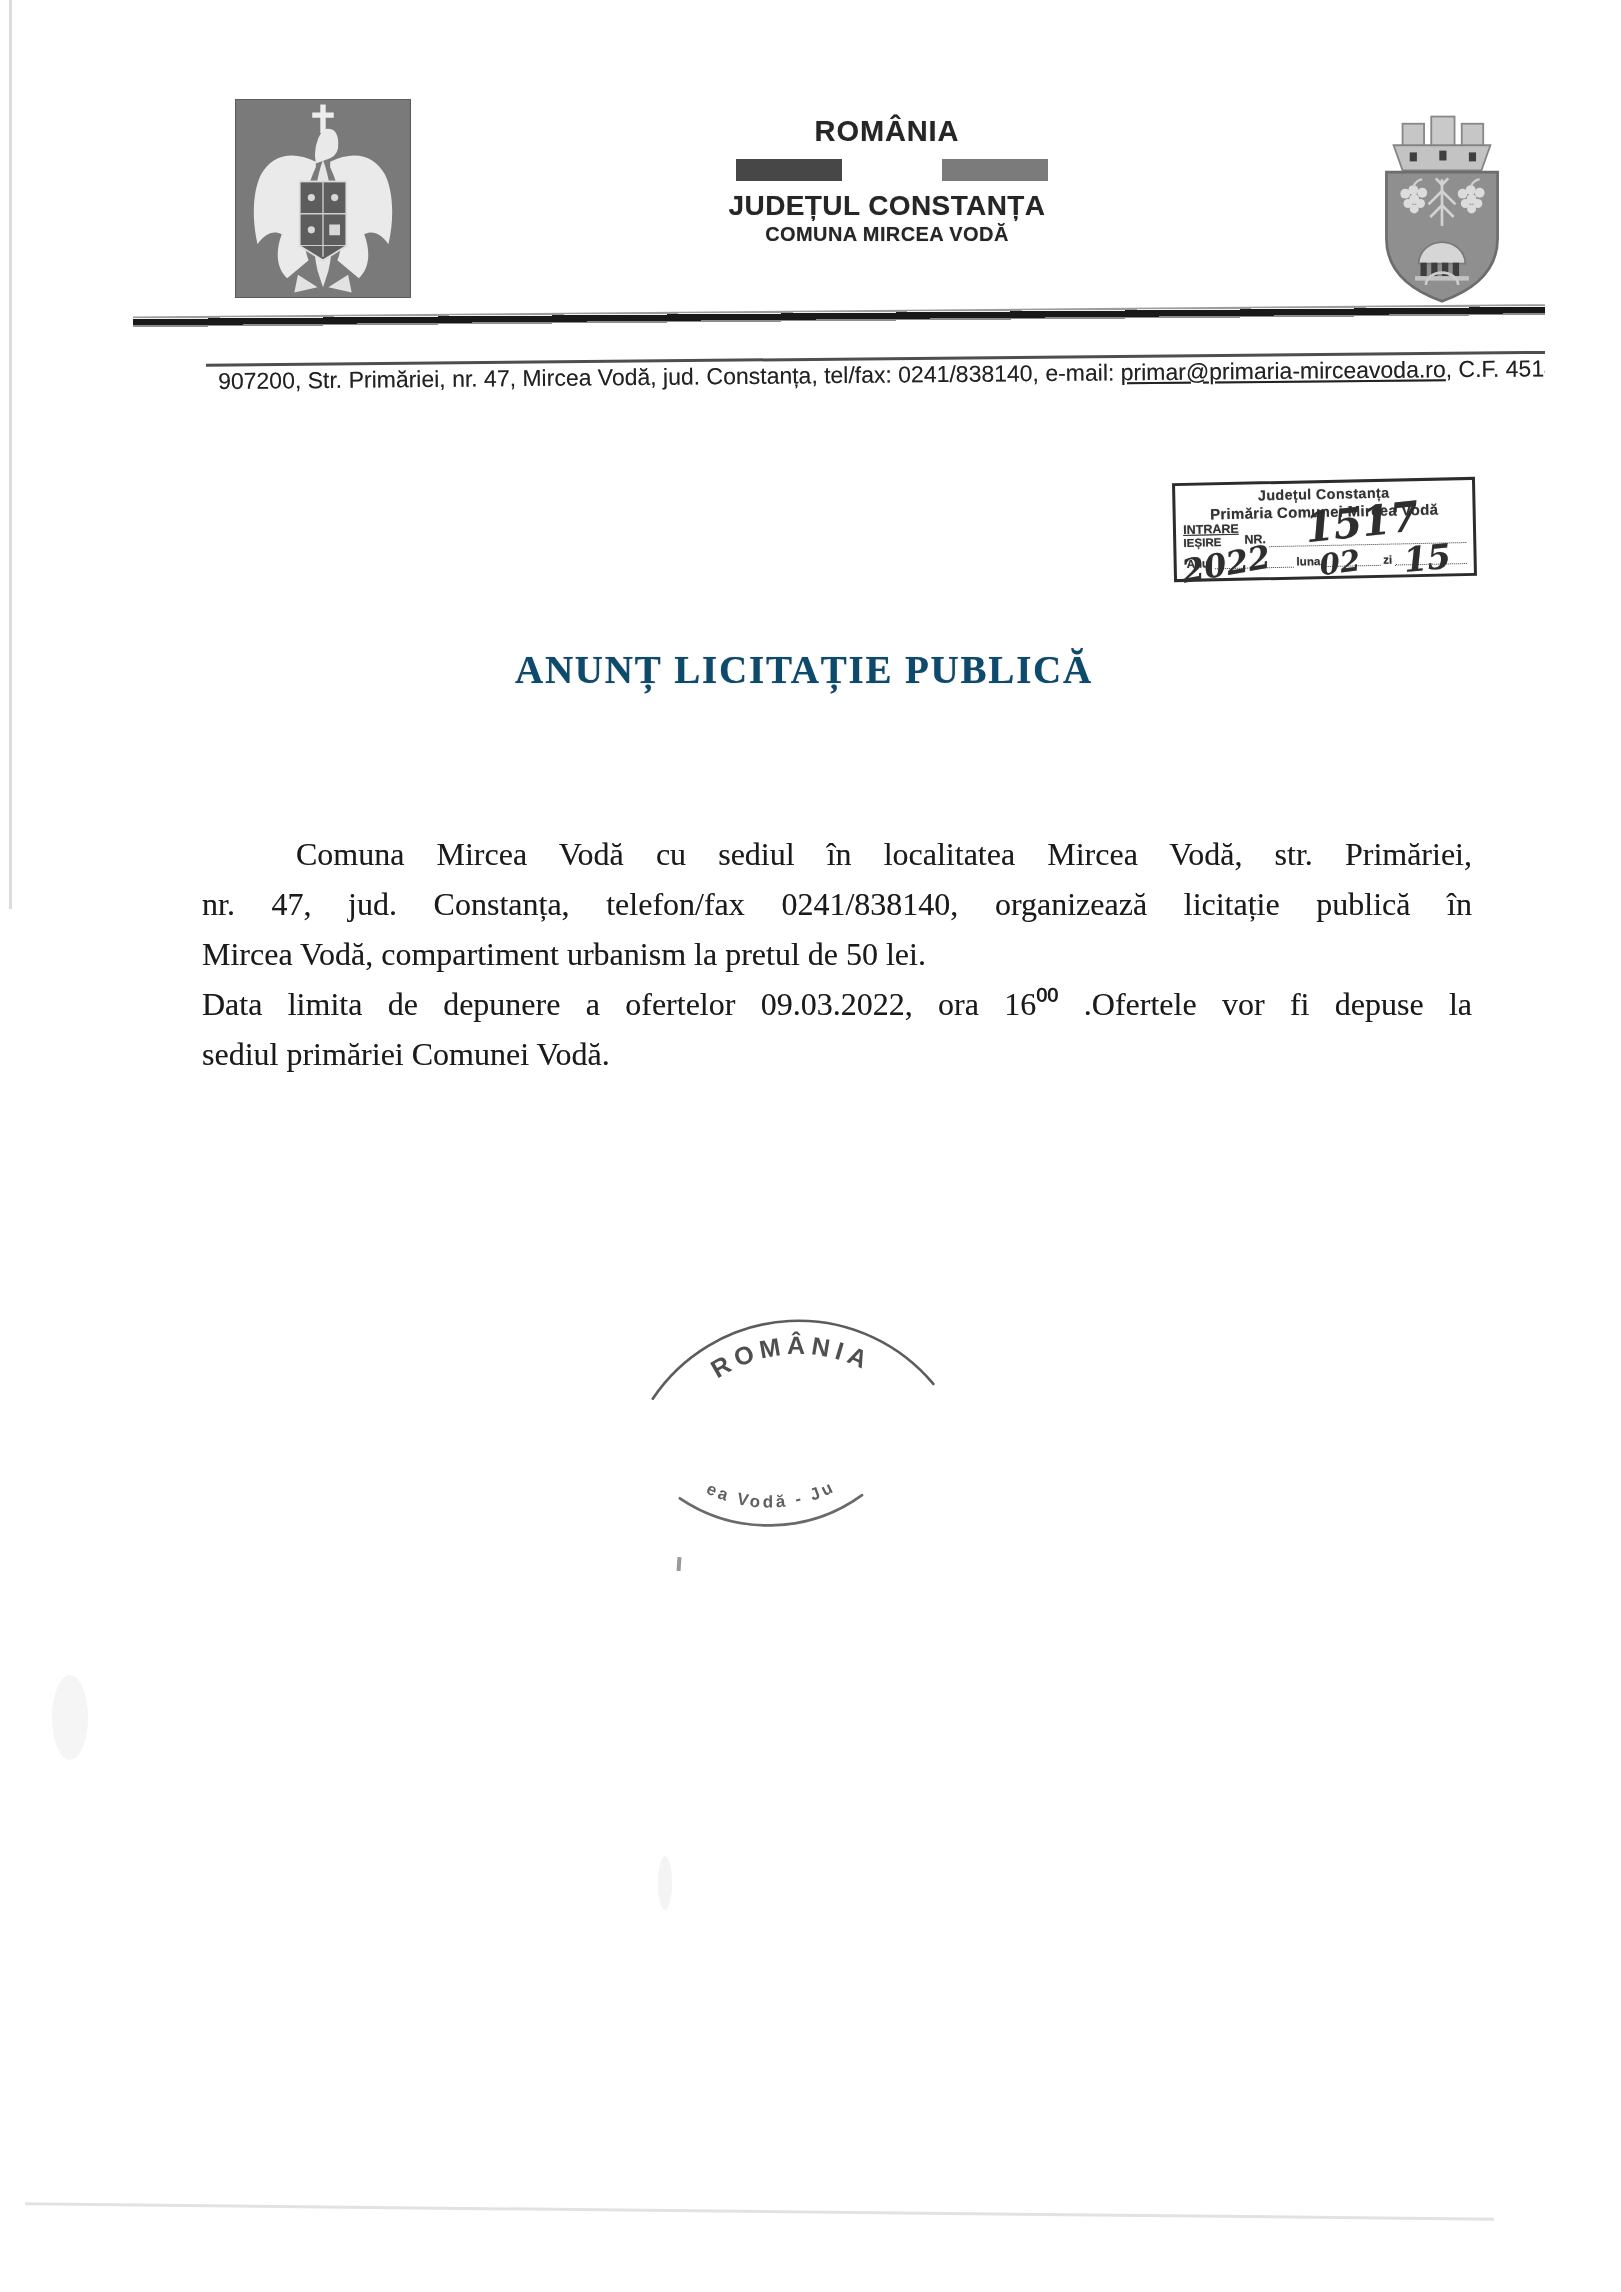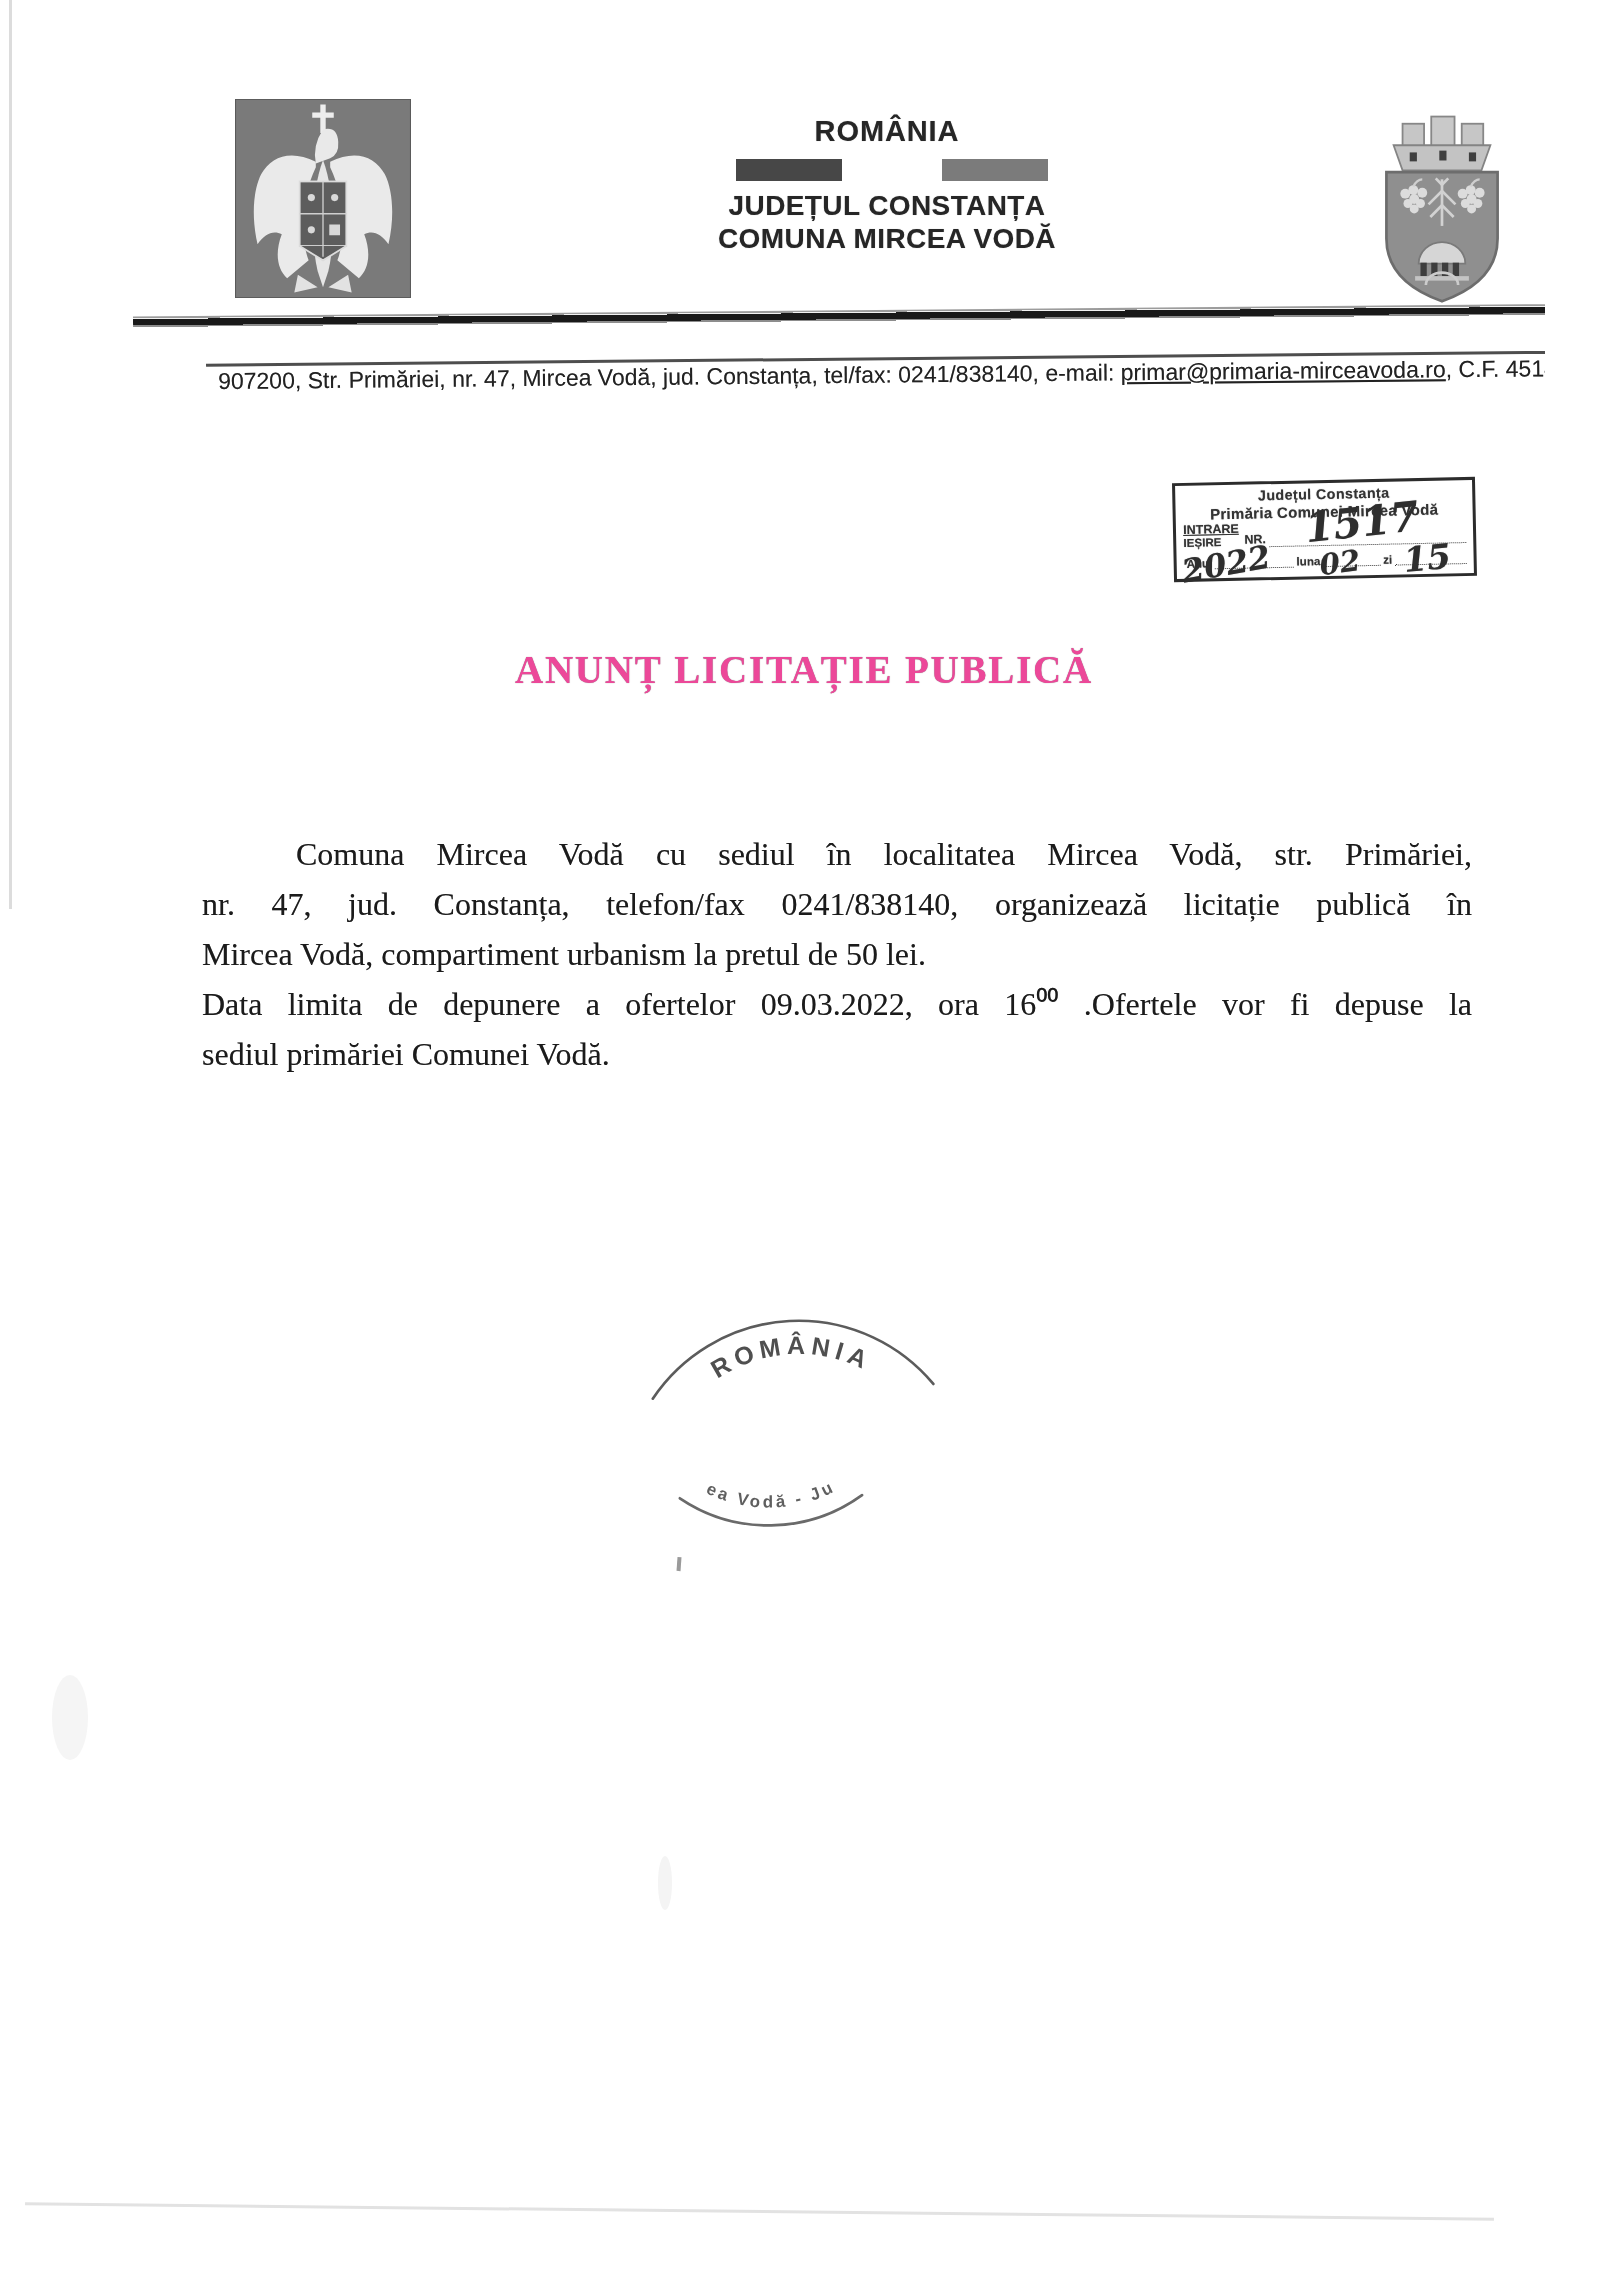--- a/index.html
+++ b/index.html
@@ -24,21 +24,21 @@
     font-family:"Liberation Sans", sans-serif;font-weight:bold;color:#262626;
     text-align:center;
   }
   .country{position:absolute;left:0;top:0;width:100%;font-size:29px;letter-spacing:0.9px;
     text-shadow:0 0 0.9px rgba(30,30,30,.4);}
   .bar{position:absolute;top:44px;height:22.4px;width:106px;}
   .bar-left{left:73px;background:#474747;}
   .bar-right{left:279px;background:#7b7b7b;}
   .county{position:absolute;left:0;top:75px;width:100%;font-size:28px;letter-spacing:0.4px;
     text-shadow:0 0 0.9px rgba(30,30,30,.4);}
-  .commune{position:absolute;left:0;top:108px;width:100%;font-size:28px;letter-spacing:0.4px;
+  .commune{position:absolute;left:0;top:108px;width:100%;font-size:20px;letter-spacing:0.4px;
     text-shadow:0 0 0.9px rgba(30,30,30,.4);}
   
   .rule-thick{
     position:absolute;left:133px;top:310px;width:1480px;height:11.6px;
     transform:rotate(-0.5deg);
     background:linear-gradient(#9c9c9c 0 1.8px,#f2f2f2 1.8px 2.7px,#191919 2.7px 9px,#8d8d8d 9px 10.7px,transparent 10.7px);
   }
   .rule-thin{position:absolute;left:206px;top:357px;width:1402px;height:2.7px;background:#4e4e4e;transform:rotate(-0.55deg);}
   .address{
     position:absolute;left:218px;top:368px;width:1343px;
@@ -71,21 +71,21 @@
   .hw{font-family:"DejaVu Serif", serif;font-style:italic;color:#2e2e2e;position:absolute;
       text-shadow:0 0 0.9px rgba(40,40,40,.4);}
   .hw-nr{right:54px;top:16px;font-size:41px;transform:rotate(-5deg);}
   .hw-year{left:5.4px;bottom:-5.4px;font-size:32px;transform:rotate(-9deg);}
   .hw-month{left:143px;bottom:-3.6px;font-size:29px;transform:rotate(-6deg);}
   .hw-day{right:23px;bottom:-3.6px;font-size:34px;transform:rotate(-4deg);}
   
   .doc-title{
     position:absolute;left:804px;top:647px;transform:translateX(-50%);
     font-size:39px;font-weight:bold;letter-spacing:1.8px;white-space:nowrap;
-    color:#ec4899;text-shadow:0 0 0.9px rgba(0,0,0,.5);
+    color:#0c4a6e;text-shadow:0 0 0.9px rgba(0,0,0,.5);
   }
   .body-block{position:absolute;left:202px;top:829px;width:1270px;font-size:32px;}
   .bline{height:50px;line-height:50px;white-space:nowrap;
     text-shadow:0 0 0.5px rgba(0,0,0,.4);}
   .jline{white-space:normal;text-align:justify;text-align-last:justify;}
   .indent{padding-left:94px;}
   
   .stamp-top{position:absolute;left:620px;top:1266px;transform:rotate(-3deg);}
   .stamp-bottom{position:absolute;left:627px;top:1402px;transform:rotate(-1deg);}
   .stamp-tick{position:absolute;left:677px;top:1557px;width:3.6px;height:14.3px;background:#9a9a9a;transform:rotate(4deg);}

